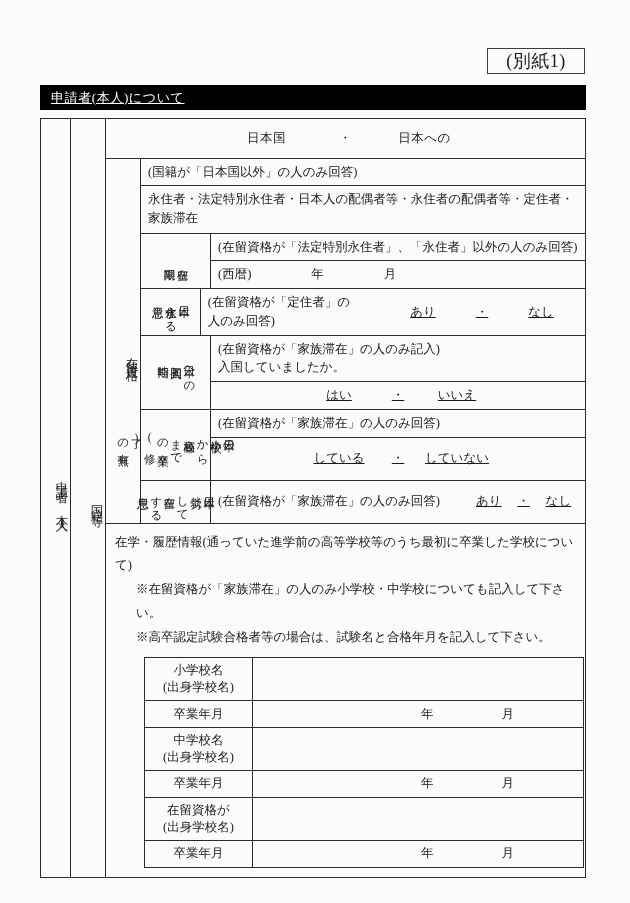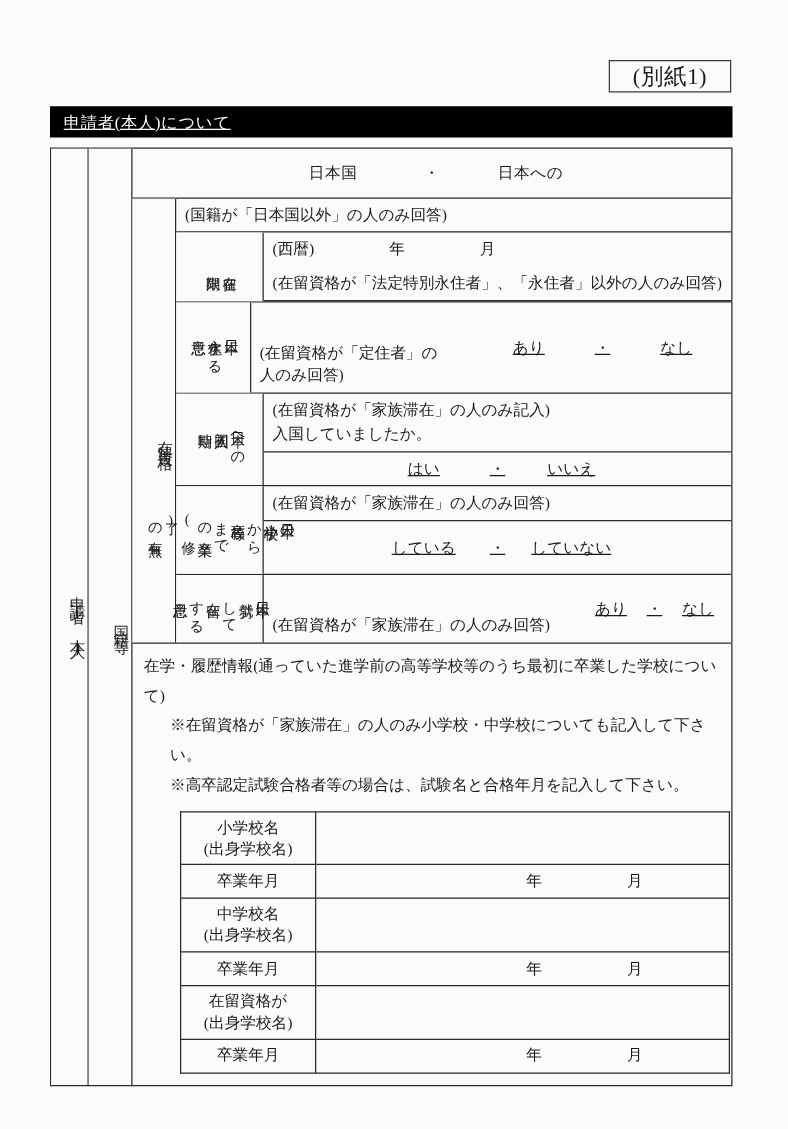--- a/index.html
+++ b/index.html
@@ -163,21 +163,21 @@
   .body-line.multi { display: block; }
   .body-line.center { justify-content: center; }
   .body-line.tall { min-height: 34px; }
 
   .choice-pair { display: flex; align-items: flex-end; text-decoration: underline; }
   .choice-pair .c { text-align: center; }
   .choice-pair .c.wide { min-width: 74px; }
   .choice-pair .mid { width: 44px; text-align: center; }
 
   .inline-note { display: flex; align-items: center; }
-  .inline-note .txt { margin-right: 36px; margin-top: 27px; }
+  .inline-note .txt { margin-right: 36px; }
 
   .era-line { display: flex; align-items: center; }
   .era-line .era { margin-right: 60px; }
   .era-line .yr { margin-right: 60px; }
 
   
   .history-zone {
     border-top: 1px solid #2a2a2a;
     padding: 7px 0 9px 0;
   }
@@ -246,37 +246,38 @@
     <div class="zone-status">
 
       <div class="vcol-status">
         <span>在留資格</span>
       </div>
 
       <div class="status-rows">
 
         <div class="cell-note">(国籍が「日本国以外」の人のみ回答)</div>
 
+        <div class="cell-quals">永住者・法定特別永住者・日本人の配偶者等・永住者の配偶者等・定住者・家族滞在</div>
 
         <div class="sub">
           <div class="sub-label">
             <span class="vstack">
               <span>在留</span>
                 <span>期限</span>
             </span>
           </div>
           <div class="sub-body">
+            <div class="body-line bordered">(在留資格が「法定特別永住者」、「永住者」以外の人のみ回答)</div>
             <div class="body-line">
               <span class="era-line">
                 <span class="era">(西暦)</span>
                 <span class="yr">年</span>
                 <span class="mo">月</span>
               </span>
             </div>
-            <div class="body-line bordered">(在留資格が「法定特別永住者」、「永住者」以外の人のみ回答)</div>
           </div>
         </div>
 
         <div class="sub">
           <div class="sub-label">
             <span class="vstack">
               <span>日本に</span>
                 <span>永住する</span>
                 <span>意思</span>
             </span>

